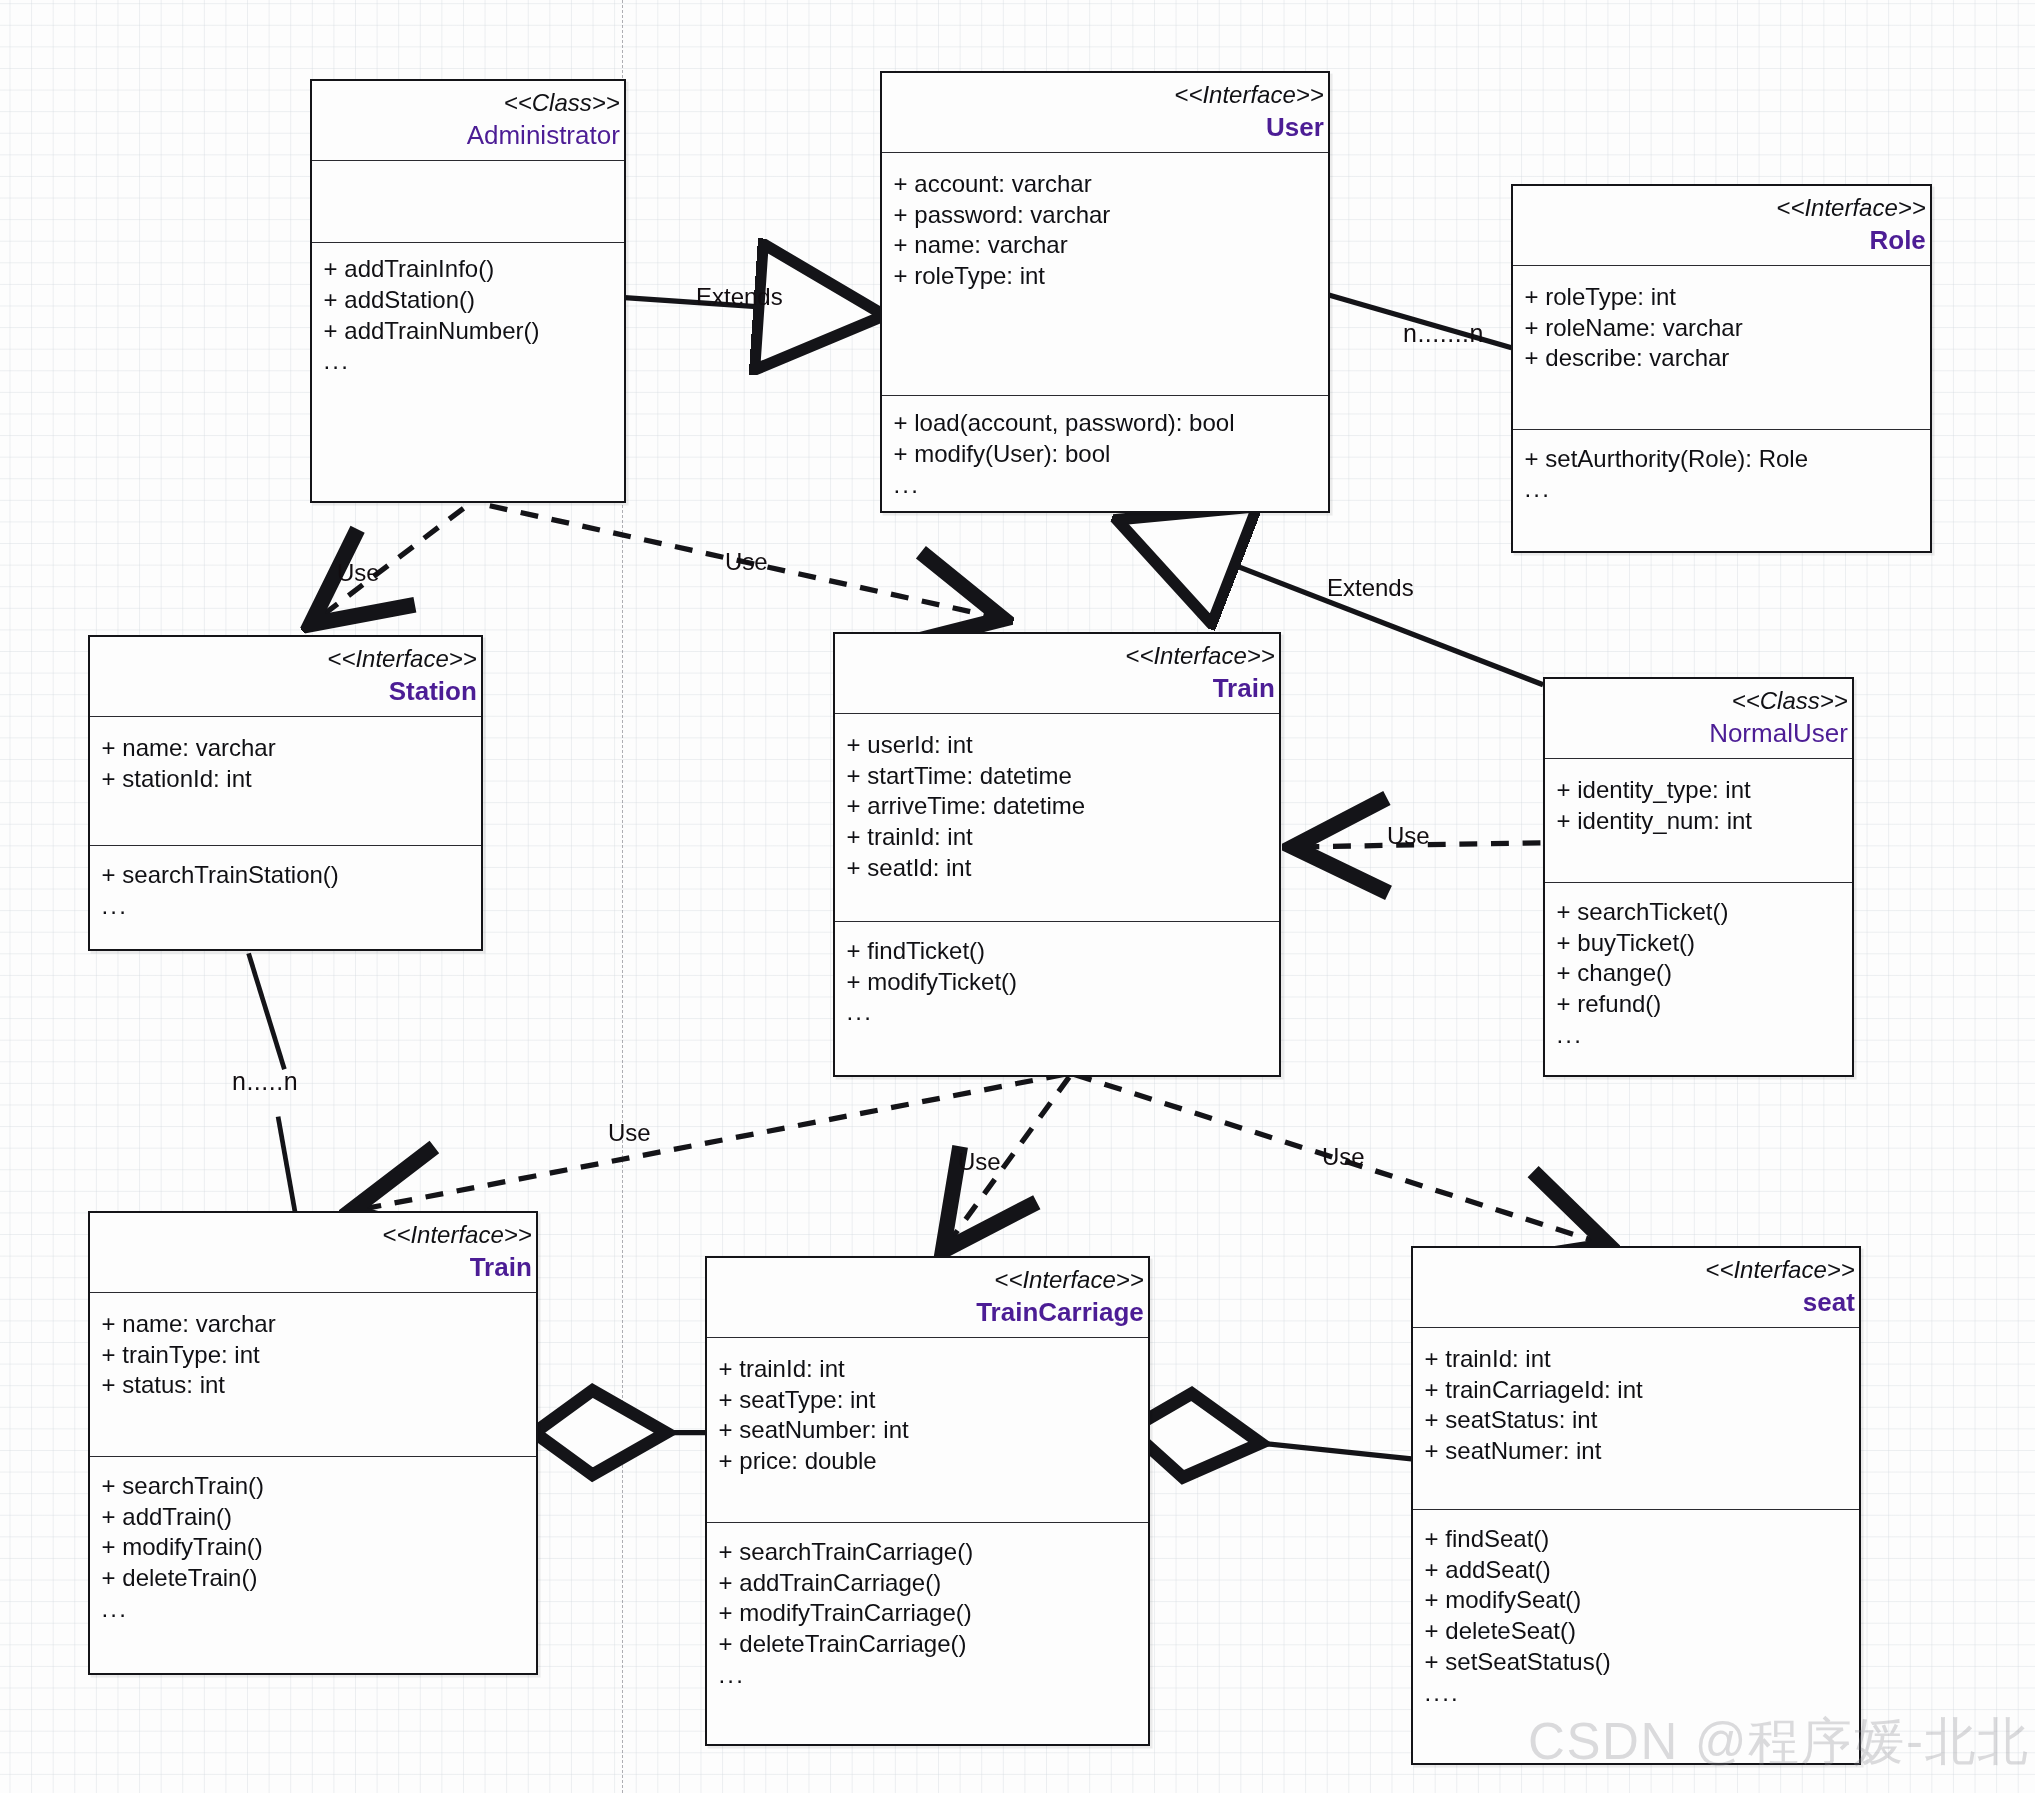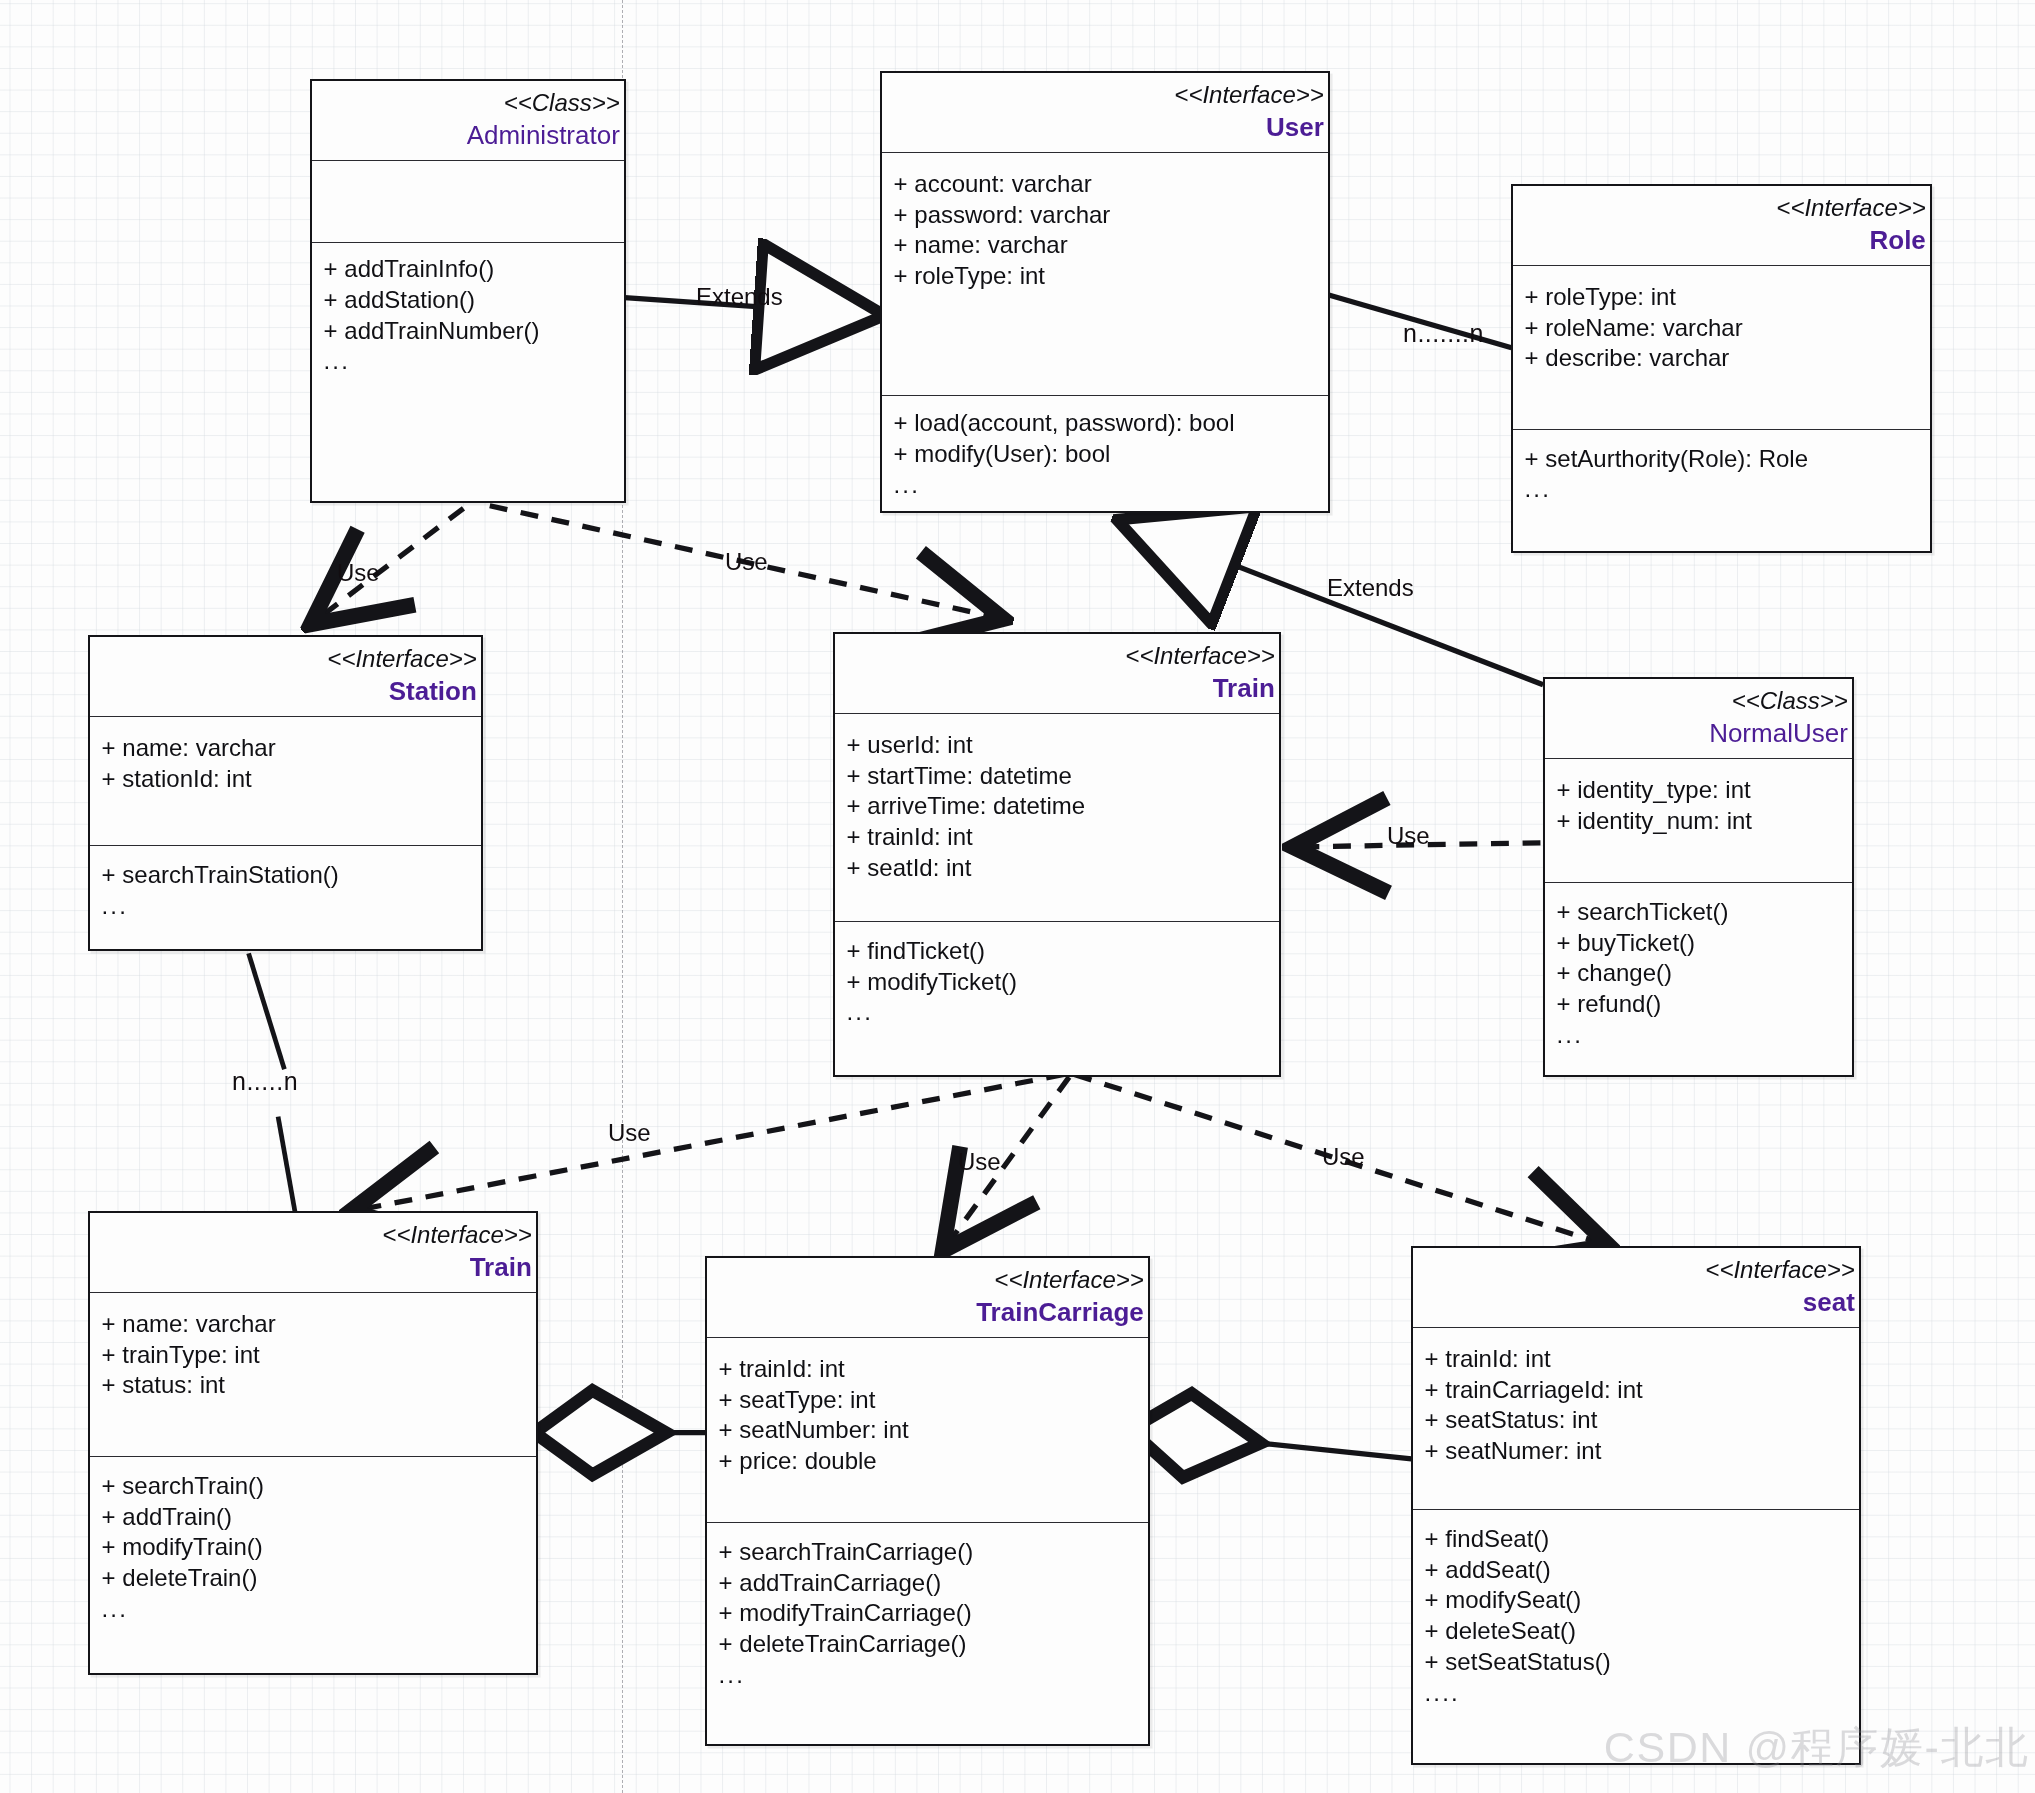--- a/index.html
+++ b/index.html
@@ -88,21 +88,21 @@
     background: transparent;
     white-space: nowrap;
   }
   .mult-label { font-size: 25px; letter-spacing: 0.5px; }
 
   
   #watermark {
     position: absolute;
     right: 5.3px;
     bottom: 16px;
-    font-size: 43px;
+    font-size: 51px;
     color: rgba(140,140,145,0.30);
     white-space: nowrap;
     letter-spacing: 1.6px;
   }
   
   .page-guide {
     position: absolute;
     top: 0;
     width: 0;
     height: 1793px;

